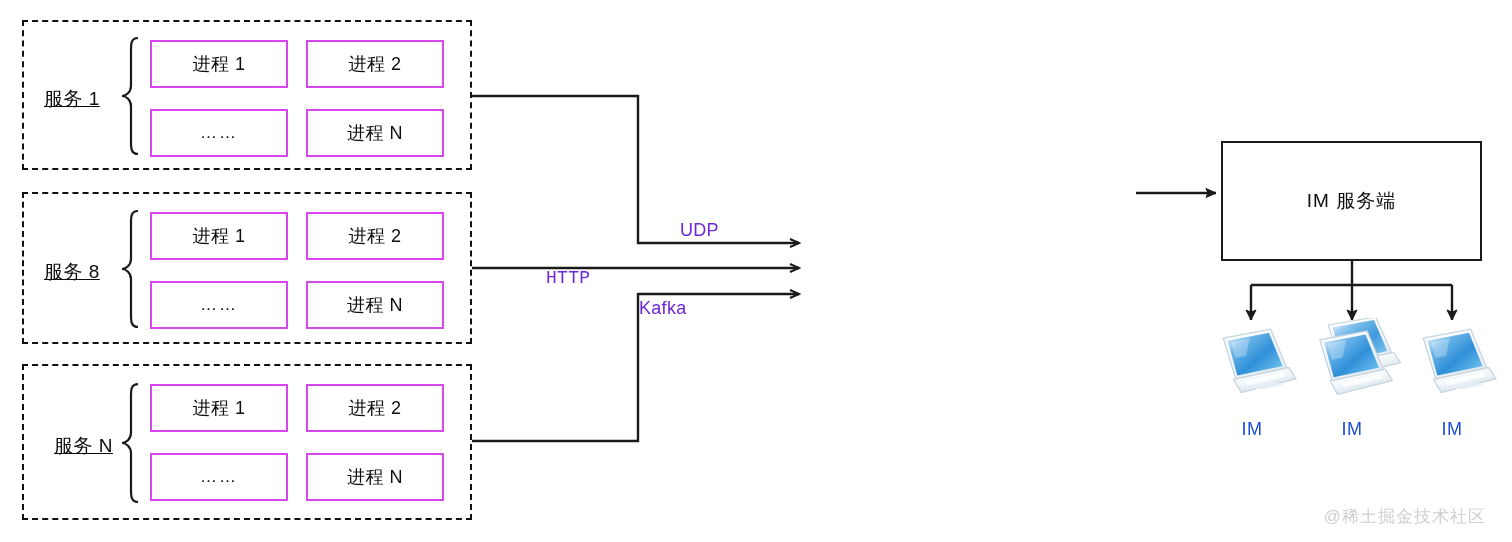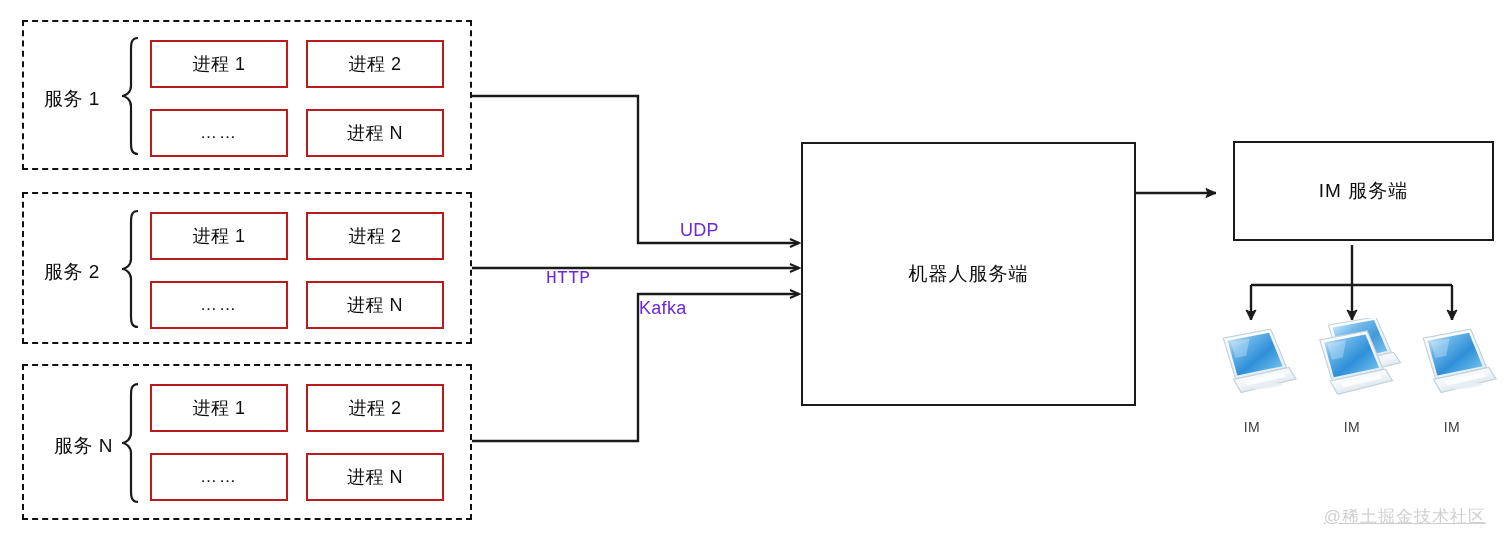--- a/index.html
+++ b/index.html
@@ -26,29 +26,30 @@
     box-sizing: border-box;
     background: transparent;
   }
   .service-label {
     position: absolute;
     font-size: 19px;
     letter-spacing: 0.5px;
     color: #0d0d0d;
     white-space: nowrap;
     line-height: 1;
+    text-decoration: underline;
   }
   .brace {
     position: absolute;
     width: 20px;
   }
   .proc-box {
     position: absolute;
     box-sizing: border-box;
-    border: 2px solid #b91c1c;
+    border: 2px solid #d946ef;
     background: #ffffff;
     display: flex;
     align-items: center;
     justify-content: center;
     font-size: 18px;
     letter-spacing: 0.5px;
     color: #0d0d0d;
   }
   .proc-box.dots {
     letter-spacing: 2px;
@@ -88,59 +89,58 @@
   }
 
   
   .laptop {
     position: absolute;
     width: 86px;
     height: 74px;
   }
   .client-label {
     position: absolute;
-    font-size: 14px;
+    font-size: 18px;
     letter-spacing: 0.5px;
-    color: #404040;
+    color: #1d4ed8;
     text-align: center;
     width: 60px;
     line-height: 1;
   }
 
   
   .watermark {
     position: absolute;
     right: 26px;
     bottom: 14px;
     font-size: 17px;
     color: #cfcfcf;
     letter-spacing: 1px;
     white-space: nowrap;
-    text-decoration: underline;
   }
 </style>
 </head>
 <body>
 
 <div id="canvas">
 
   <div class="service-group" style="left:22px; top:20px; width:450px; height:150px;">
   </div>
   <div class="service-label" style="left:44px; top:89px;">服务 1</div>
   <svg class="brace" style="left:120px; top:36px; height:120px;" viewBox="0 0 20 120" preserveAspectRatio="none">
     <path d="M18,2 C11,2 11,8 11,14 L11,50 C11,56 6,60 2,60 C6,60 11,64 11,70 L11,106 C11,112 11,118 18,118" fill="none" stroke="#1a1a1a" stroke-width="2.2"></path>
   </svg>
   <div class="proc-box" style="left:150px; top:40px; width:138px; height:48px;">进程 1</div>
   <div class="proc-box" style="left:306px; top:40px; width:138px; height:48px;">进程 2</div>
   <div class="proc-box dots" style="left:150px; top:109px; width:138px; height:48px;">……</div>
   <div class="proc-box" style="left:306px; top:109px; width:138px; height:48px;">进程 N</div>
 
   <div class="service-group" style="left:22px; top:192px; width:450px; height:152px;">
   </div>
-  <div class="service-label" style="left:44px; top:262px;">服务 2</div>
+  <div class="service-label" style="left:44px; top:262px;">服务 8</div>
   <svg class="brace" style="left:120px; top:209px; height:120px;" viewBox="0 0 20 120" preserveAspectRatio="none">
     <path d="M18,2 C11,2 11,8 11,14 L11,50 C11,56 6,60 2,60 C6,60 11,64 11,70 L11,106 C11,112 11,118 18,118" fill="none" stroke="#1a1a1a" stroke-width="2.2"></path>
   </svg>
   <div class="proc-box" style="left:150px; top:212px; width:138px; height:48px;">进程 1</div>
   <div class="proc-box" style="left:306px; top:212px; width:138px; height:48px;">进程 2</div>
   <div class="proc-box dots" style="left:150px; top:281px; width:138px; height:48px;">……</div>
   <div class="proc-box" style="left:306px; top:281px; width:138px; height:48px;">进程 N</div>
 
   <div class="service-group" style="left:22px; top:364px; width:450px; height:156px;">
   </div>
@@ -193,23 +193,22 @@
     <path d="M1251,285 L1452,285" fill="none" stroke="#1a1a1a" stroke-width="2.4"></path>
     <path d="M1251,285 L1251,320" fill="none" stroke="#1a1a1a" stroke-width="2.4" marker-end="url(#arrow-down)"></path>
     <path d="M1352,285 L1352,320" fill="none" stroke="#1a1a1a" stroke-width="2.4" marker-end="url(#arrow-down)"></path>
     <path d="M1452,285 L1452,320" fill="none" stroke="#1a1a1a" stroke-width="2.4" marker-end="url(#arrow-down)"></path>
   </svg>
 
   <div class="edge-label" style="left:680px; top:221px;">UDP</div>
   <div class="edge-label" style="left:546px; top:269px;font-family:Liberation Mono, monospace;">HTTP</div>
   <div class="edge-label" style="left:639px; top:299px;">Kafka</div>
 
-  <div class="node-box" style="left:801px; top:142px; width:335px; height:264px;">机器人服务端</div>
-
-  <div class="node-box" style="left:1221px; top:141px; width:261px; height:100px;margin-left:12px;">IM 服务端</div>
+
+  <div class="node-box" style="left:1221px; top:141px; width:261px; height:120px;">IM 服务端</div>
 
   <div class="laptop" style="left:1212px; top:325px;">
     <svg viewBox="0 0 86 74" width="86" height="74">
       <g transform="rotate(-6 43 37)">
         <path d="M14,10 L62,6 L74,46 L22,52 Z" fill="url(#lid-grad)" stroke="#c3d2dc" stroke-width="1.2"></path>
         <path d="M18,13 L60,9.5 L70,44 L24,48.5 Z" fill="url(#lcd-grad)"></path>
         <path d="M21,14.5 L40,13 L35,30 L24,31 Z" fill="#ffffff" opacity="0.28"></path>
         <path d="M20,52 L76,46 L82,58 L26,66 Z" fill="url(#body-grad)" stroke="#c3d2dc" stroke-width="1.2"></path>
         <path d="M30,55 L70,50.5 L72,55 L33,59.5 Z" fill="#ffffff" opacity="0.75"></path>
         <ellipse cx="52" cy="62" rx="16" ry="2.6" fill="#e9eff4" opacity="0.85"></ellipse>

